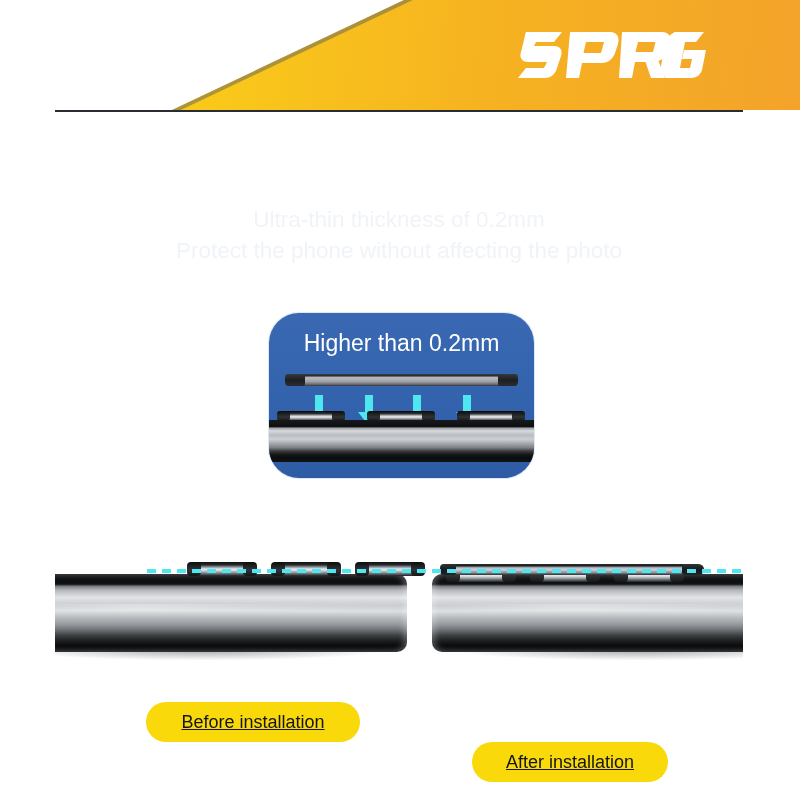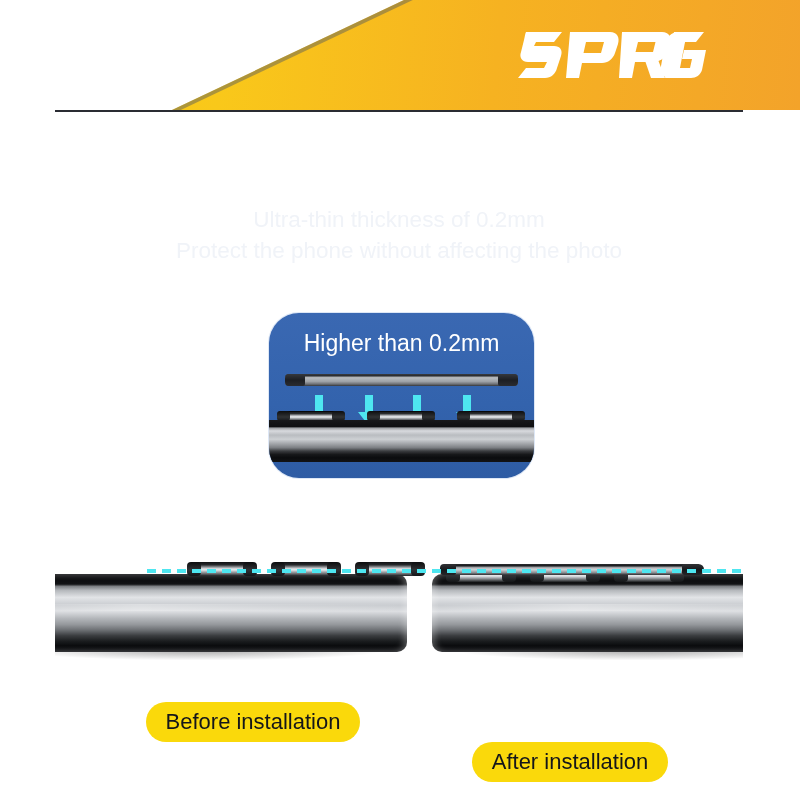--- a/index.html
+++ b/index.html
@@ -335,24 +335,25 @@
   }
 
   
   .pill {
     position: absolute;
     top: 592px;
     height: 40px;
     border-radius: 20px;
     background: #FAD90B;
     color: #14161a;
-    font-size: 22px;
+    font-size: 18px;
     line-height: 40px;
     text-align: center;
     white-space: nowrap;
+    text-decoration: underline;
   }
   .pill.before { left: 91px;  width: 214px; }
   .pill.after  { left: 417px; width: 196px; margin-top: 40px; }
 </style>
 </head>
 <body>
 
 <div id="page">
 
   <div class="header">

